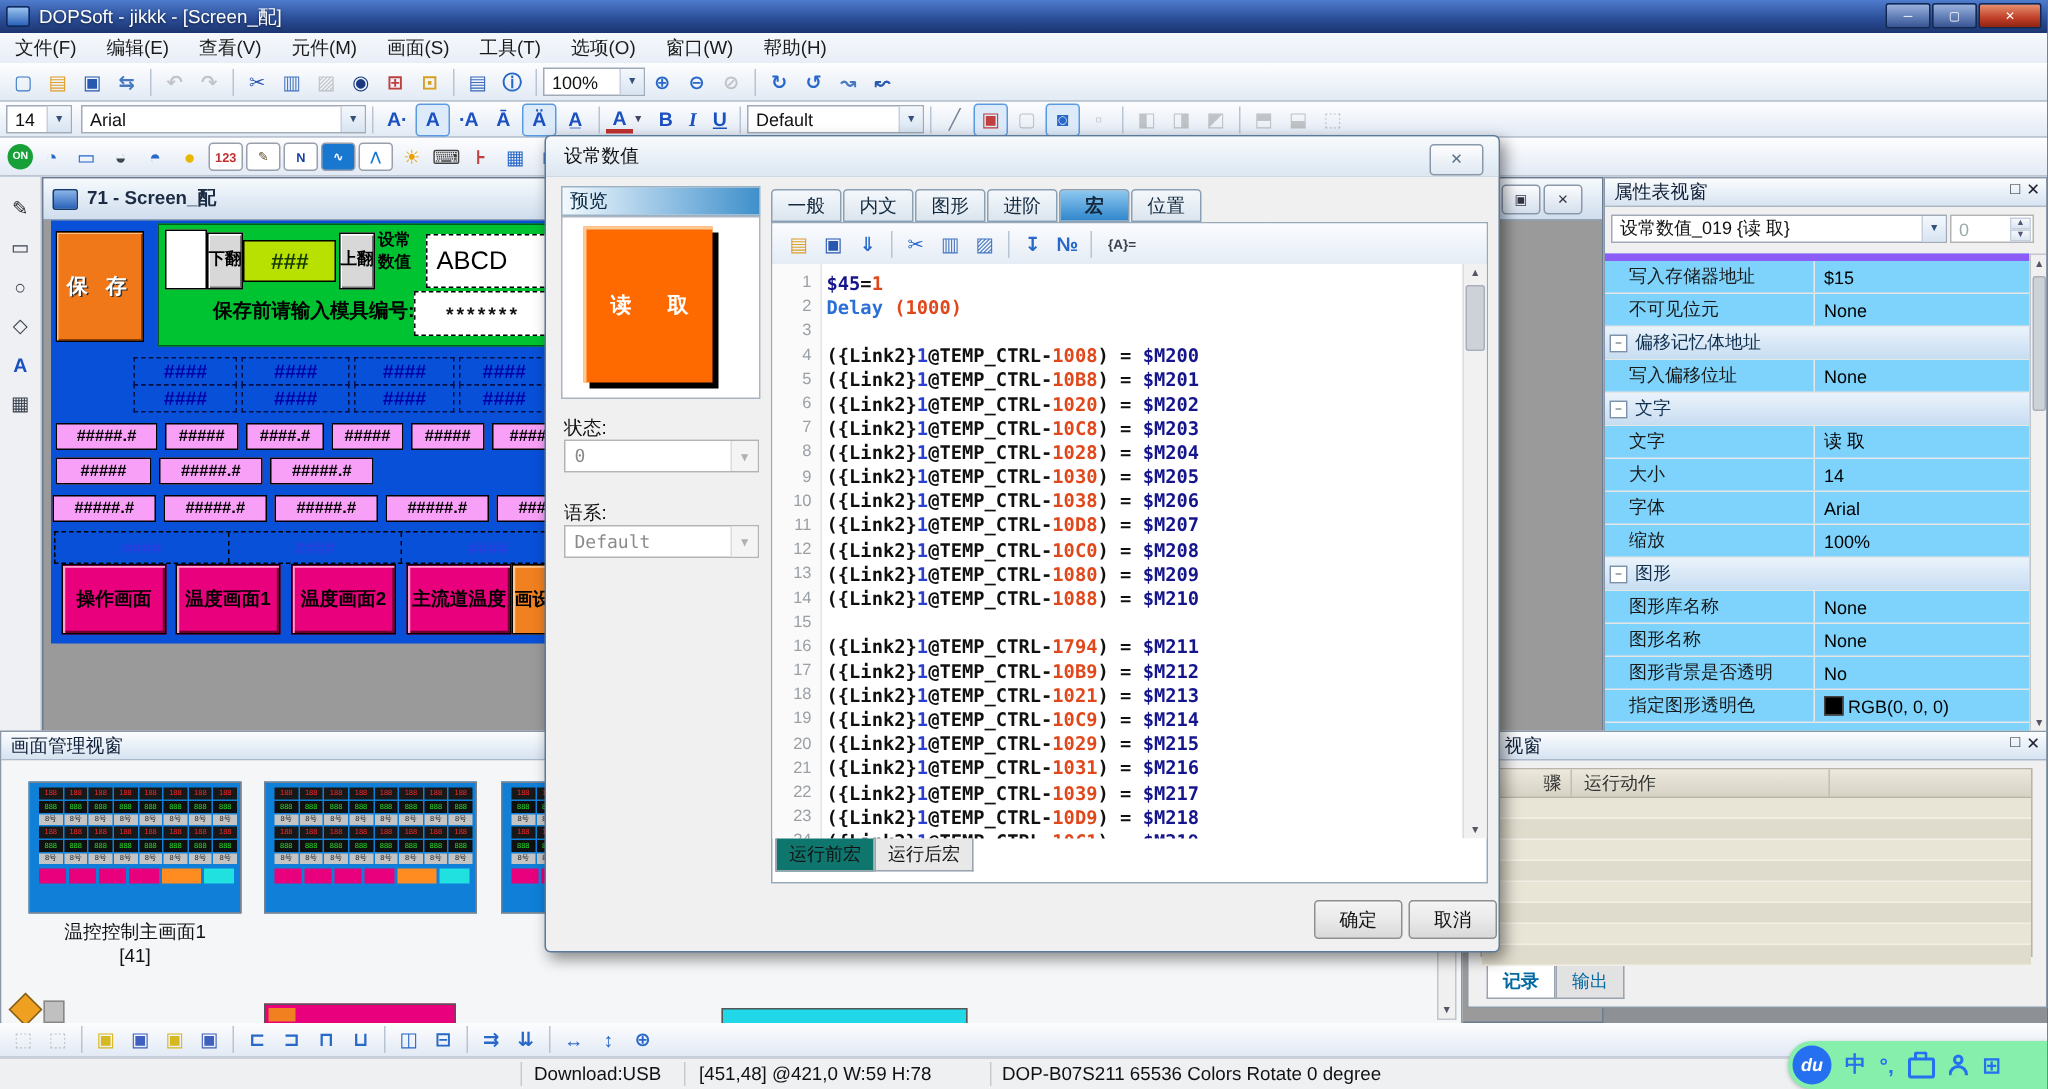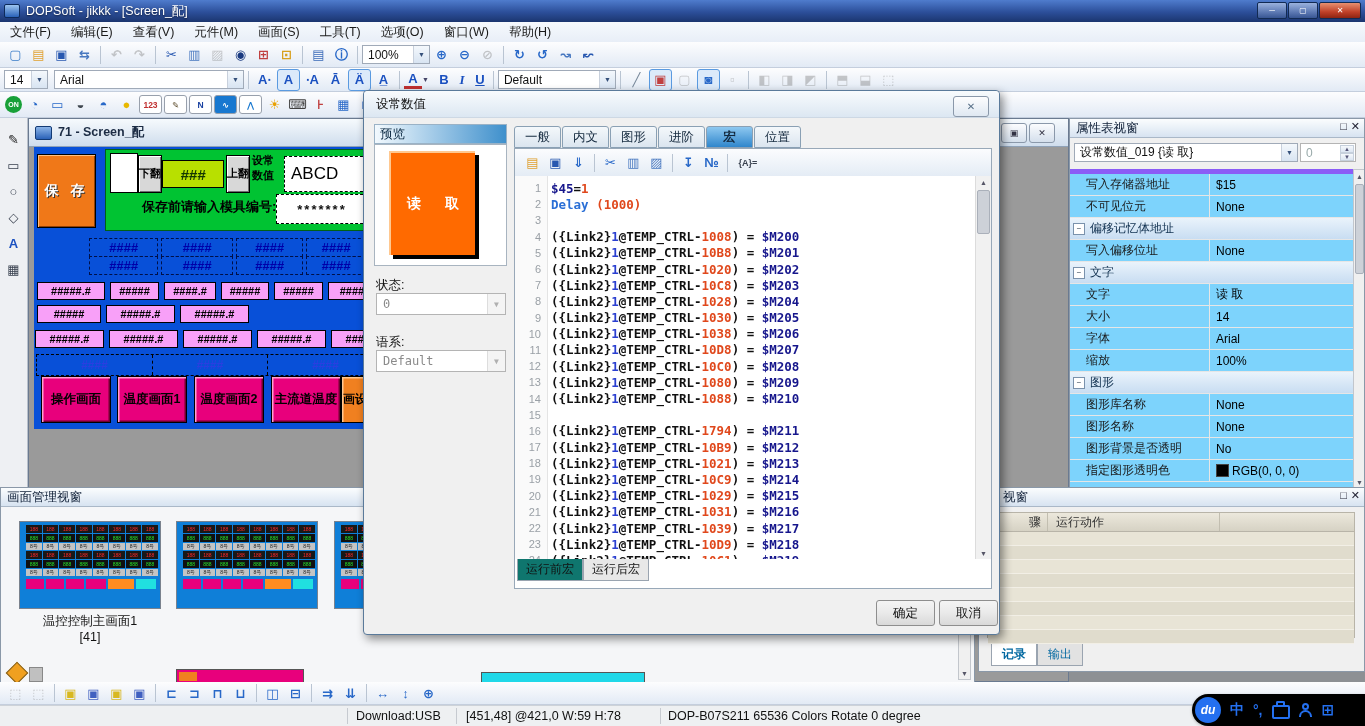--- a/index.html
+++ b/index.html
@@ -135,21 +135,21 @@
   .btab.active{background:#0f766e;}
   .dbtn{position:absolute;width:57px;height:24px;border:1px solid #8e8e8e;border-radius:3px;background:linear-gradient(#f4f4f4,#ebebeb 45%,#d9d9d9);display:flex;align-items:center;justify-content:center;font-size:12.5px;color:#111;}
 
   
   #arrangebar{top:682px;height:23px;}
   .statusbar{position:absolute;left:0;top:705px;width:1365px;height:21px;background:#eef0f2;border-top:1px solid #cdd2d8;font-size:12.5px;color:#111;}
   .sseg{position:absolute;top:3px;white-space:nowrap;}
   .ssep{position:absolute;top:2px;width:1px;height:16px;background:#c6cad0;}
 
   
-  .ime{position:absolute;left:1192px;top:694px;width:173px;height:32px;background:#000000;border-radius:16px 0 0 16px;box-shadow:0 1px 3px rgba(0,0,0,.25);display:flex;align-items:center;gap:9px;padding-left:3px;box-sizing:border-box;z-index:8;}
+  .ime{position:absolute;left:1192px;top:694px;width:173px;height:32px;background:#86efac;border-radius:16px 0 0 16px;box-shadow:0 1px 3px rgba(0,0,0,.25);display:flex;align-items:center;gap:9px;padding-left:3px;box-sizing:border-box;z-index:8;}
   .du{width:26px;height:26px;border-radius:50%;background:#2470f0;color:#fff;font-weight:bold;font-style:italic;font-size:12px;display:flex;align-items:center;justify-content:center;}
   .imet{color:#2470f0;font-weight:bold;font-size:14px;}
   .i-case{width:14px;height:10px;border:2px solid #2470f0;border-radius:2px;position:relative;margin-top:4px;}
   .i-case::before{content:'';position:absolute;top:-6px;left:2px;width:5px;height:3px;border:2px solid #2470f0;border-bottom:none;border-radius:2px 2px 0 0;}
   .i-person{width:14px;height:14px;position:relative;}
   .i-person::before{content:'';position:absolute;left:3px;top:0;width:7px;height:7px;border:2px solid #2470f0;border-radius:50%;box-sizing:border-box;}
   .i-person::after{content:'';position:absolute;left:0;top:7px;width:13px;height:7px;border:2px solid #2470f0;border-bottom:none;border-radius:7px 7px 0 0;box-sizing:border-box;}
   .i-grid{color:#2470f0;font-size:15px;font-weight:bold;}
 </style>
 </head>

